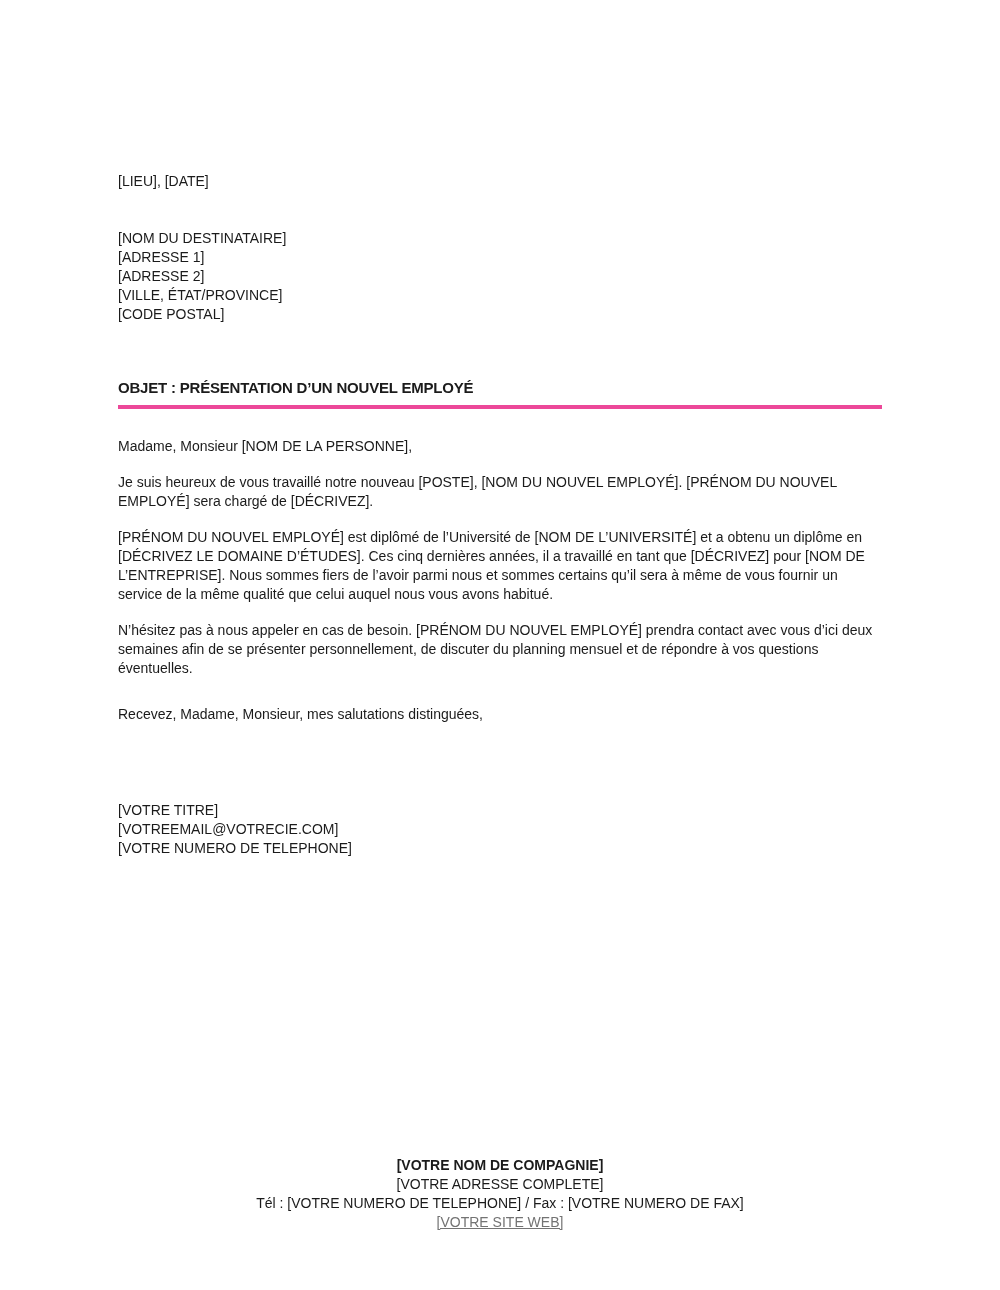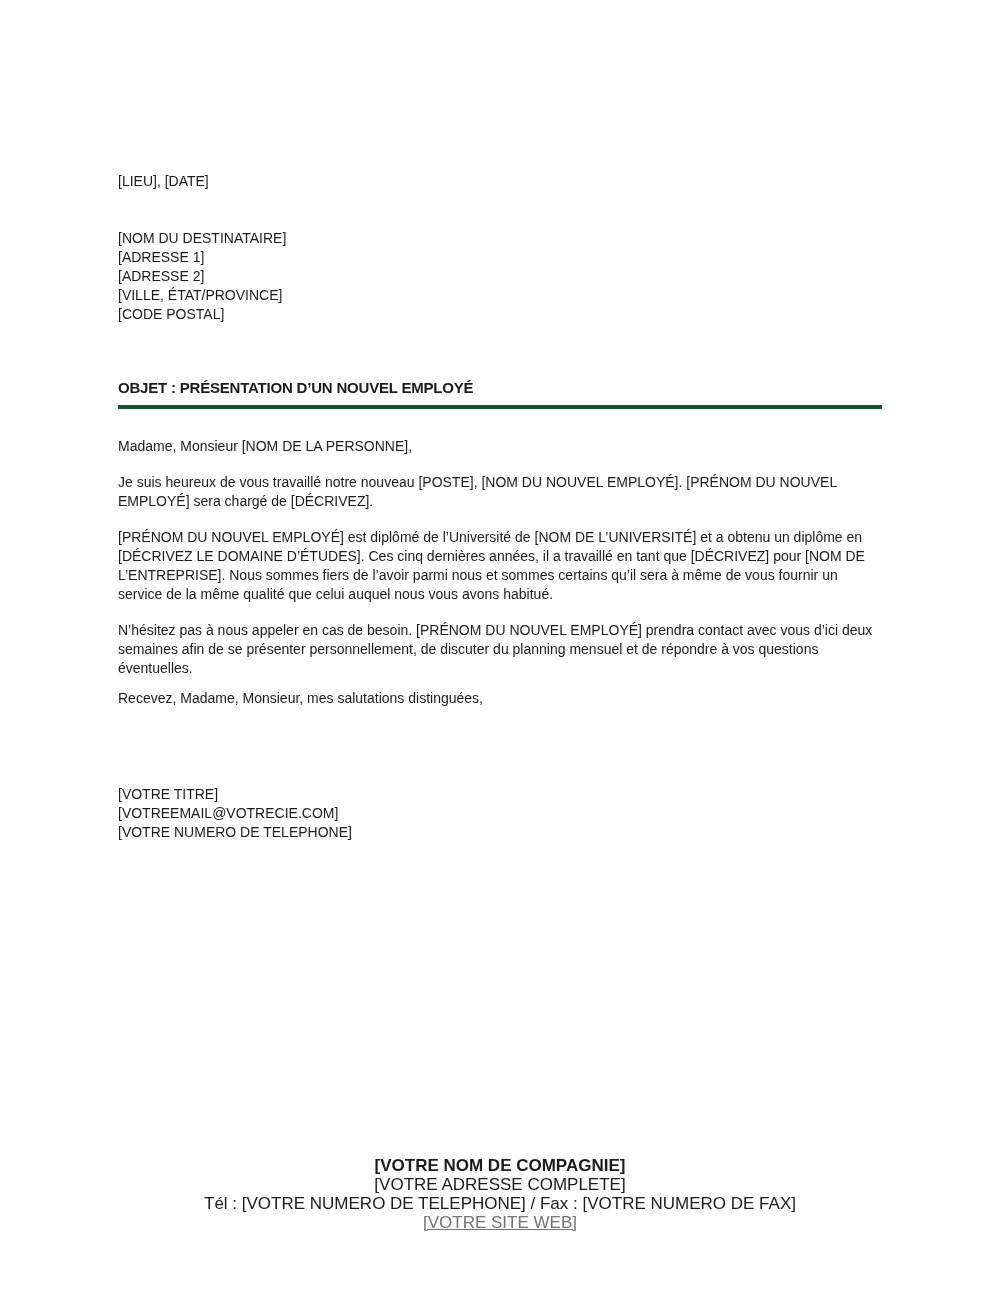--- a/index.html
+++ b/index.html
@@ -36,50 +36,50 @@
     line-height: 19px;
   }
 
   .subject-heading {
     margin-top: 54px;
     font-weight: bold;
     font-size: 15px;
     letter-spacing: -0.2px;
     line-height: 19px;
     padding-bottom: 8px;
-    border-bottom: 4px solid #14532d;
+    border-bottom: 4px solid #ec4899;
   }
 
   .salutation {
     margin-top: 28px;
   }
 
   .para {
     margin-top: 17px;
   }
 
   .closing-line {
-    margin-top: 11px;
+    margin-top: 27px;
   }
 
   .signature-block {
     margin-top: 77px;
   }
 
   .signature-block div {
     line-height: 19px;
   }
 
   .page-footer {
     position: absolute;
     top: 1156px;
     left: 0;
     right: 0;
     text-align: center;
-    font-size: 17px;
+    font-size: 14px;
     line-height: 19px;
   }
 
   .footer-company {
     font-weight: bold;
   }
 
   .footer-link a {
     color: #737373;
     text-decoration: underline;

